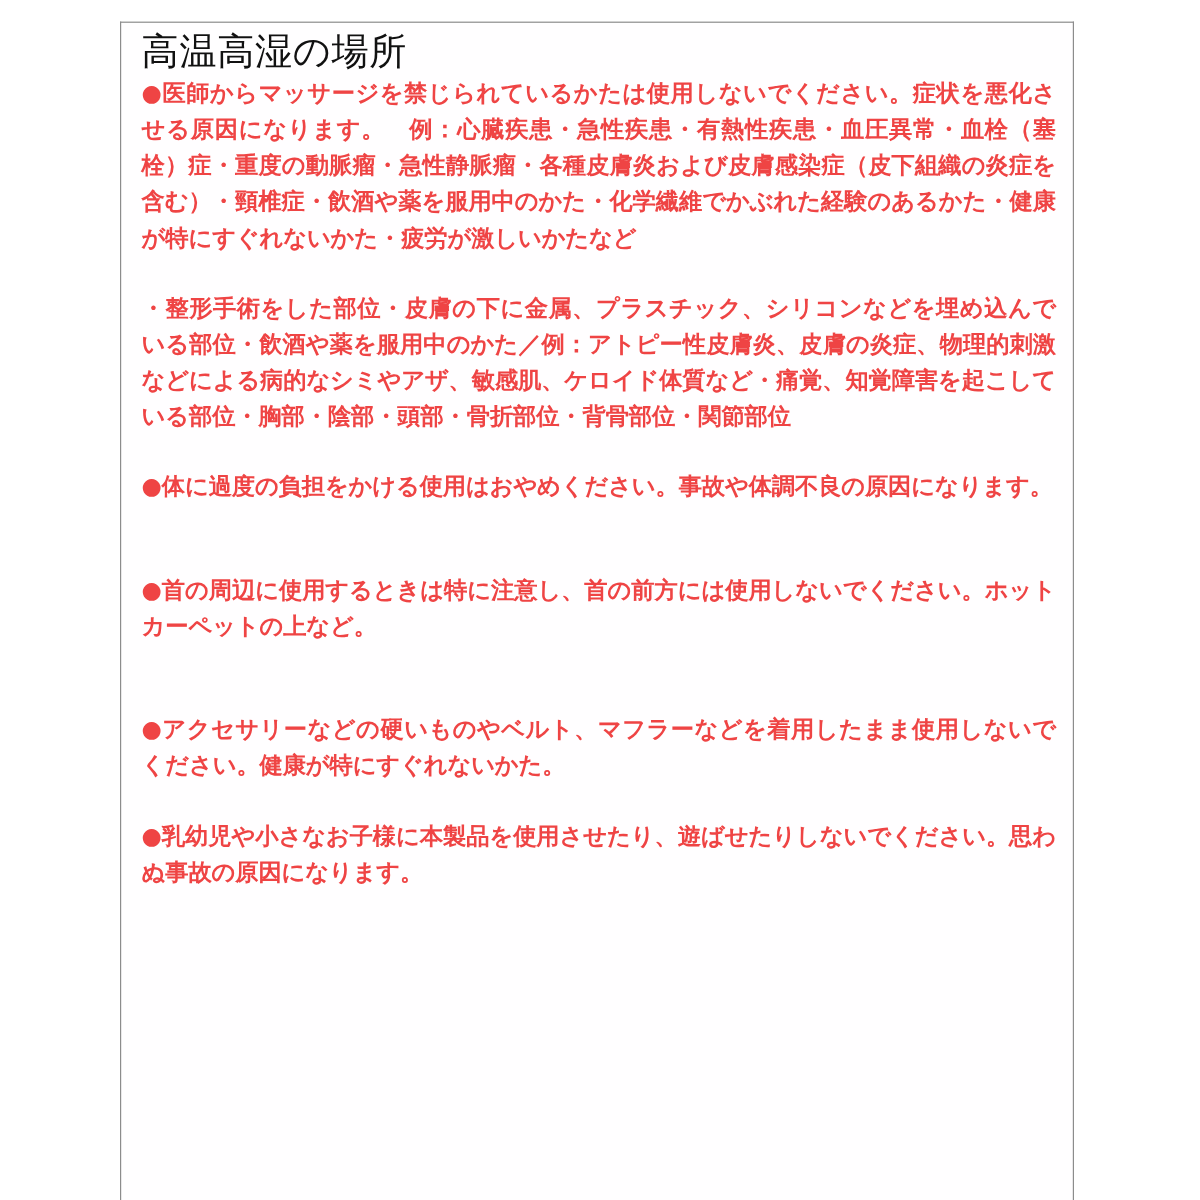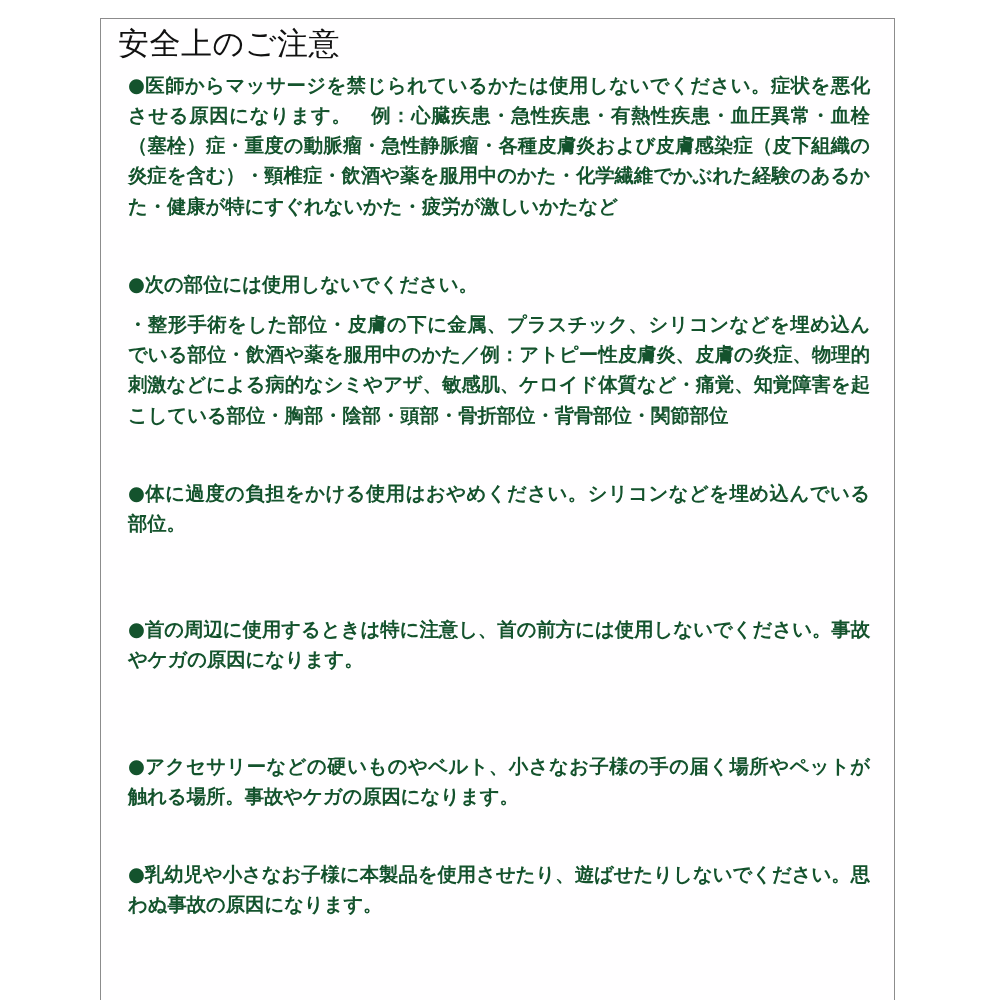--- a/index.html
+++ b/index.html
@@ -43,63 +43,62 @@
     color: #111111;
     letter-spacing: 0.5px;
     margin: 0 0 2px 0;
     font-family: "DejaVu Sans", "Liberation Sans", sans-serif;
   }
 
   .para {
     font-size: 19.4px;
     line-height: 30.2px;
     font-weight: 700;
-    color: #14532d;
-    margin: 10px;
+    color: #ef4444;
+    margin: 0;
     letter-spacing: -0.1px;
     text-align: justify;
     text-justify: inter-character;
     word-break: break-all;
     font-family: "DejaVu Sans", "Liberation Sans", sans-serif;
   }
 
   
   .gap-lg { height: 28px; }
 </style>
 </head>
 <body>
 
 <div id="page-frame"></div>
 
 <div id="content">
 
-  <h1 id="doc-title">安全上のご注意</h1>
+  <h1 id="doc-title">高温高湿の場所</h1>
 
   <p class="para">●医師からマッサージを禁じられているかたは使用しないでください。症状を悪化させる原因になります。　例：心臓疾患・急性疾患・有熱性疾患・血圧異常・血栓（塞栓）症・重度の動脈瘤・急性静脈瘤・各種皮膚炎および皮膚感染症（皮下組織の炎症を含む）・頸椎症・飲酒や薬を服用中のかた・化学繊維でかぶれた経験のあるかた・健康が特にすぐれないかた・疲労が激しいかたなど</p>
 
   <div class="gap-lg"></div>
 
-  <p class="para">●次の部位には使用しないでください。</p>
   <p class="para">・整形手術をした部位・皮膚の下に金属、プラスチック、シリコンなどを埋め込んでいる部位・飲酒や薬を服用中のかた／例：アトピー性皮膚炎、皮膚の炎症、物理的刺激などによる病的なシミやアザ、敏感肌、ケロイド体質など・痛覚、知覚障害を起こしている部位・胸部・陰部・頭部・骨折部位・背骨部位・関節部位</p>
 
   <div class="gap-lg"></div>
 
-  <p class="para">●体に過度の負担をかける使用はおやめください。シリコンなどを埋め込んでいる部位。</p>
+  <p class="para">●体に過度の負担をかける使用はおやめください。事故や体調不良の原因になります。</p>
 
   <div class="gap-lg"></div>
 
 
   <div class="gap-lg"></div>
 
-  <p class="para">●首の周辺に使用するときは特に注意し、首の前方には使用しないでください。事故やケガの原因になります。</p>
+  <p class="para">●首の周辺に使用するときは特に注意し、首の前方には使用しないでください。ホットカーペットの上など。</p>
 
   <div class="gap-lg"></div>
 
 
   <div class="gap-lg"></div>
 
-  <p class="para">●アクセサリーなどの硬いものやベルト、小さなお子様の手の届く場所やペットが触れる場所。事故やケガの原因になります。</p>
+  <p class="para">●アクセサリーなどの硬いものやベルト、マフラーなどを着用したまま使用しないでください。健康が特にすぐれないかた。</p>
 
   <div class="gap-lg"></div>
 
   <p class="para">●乳幼児や小さなお子様に本製品を使用させたり、遊ばせたりしないでください。思わぬ事故の原因になります。</p>
 
 </div>
 
 </body></html>

